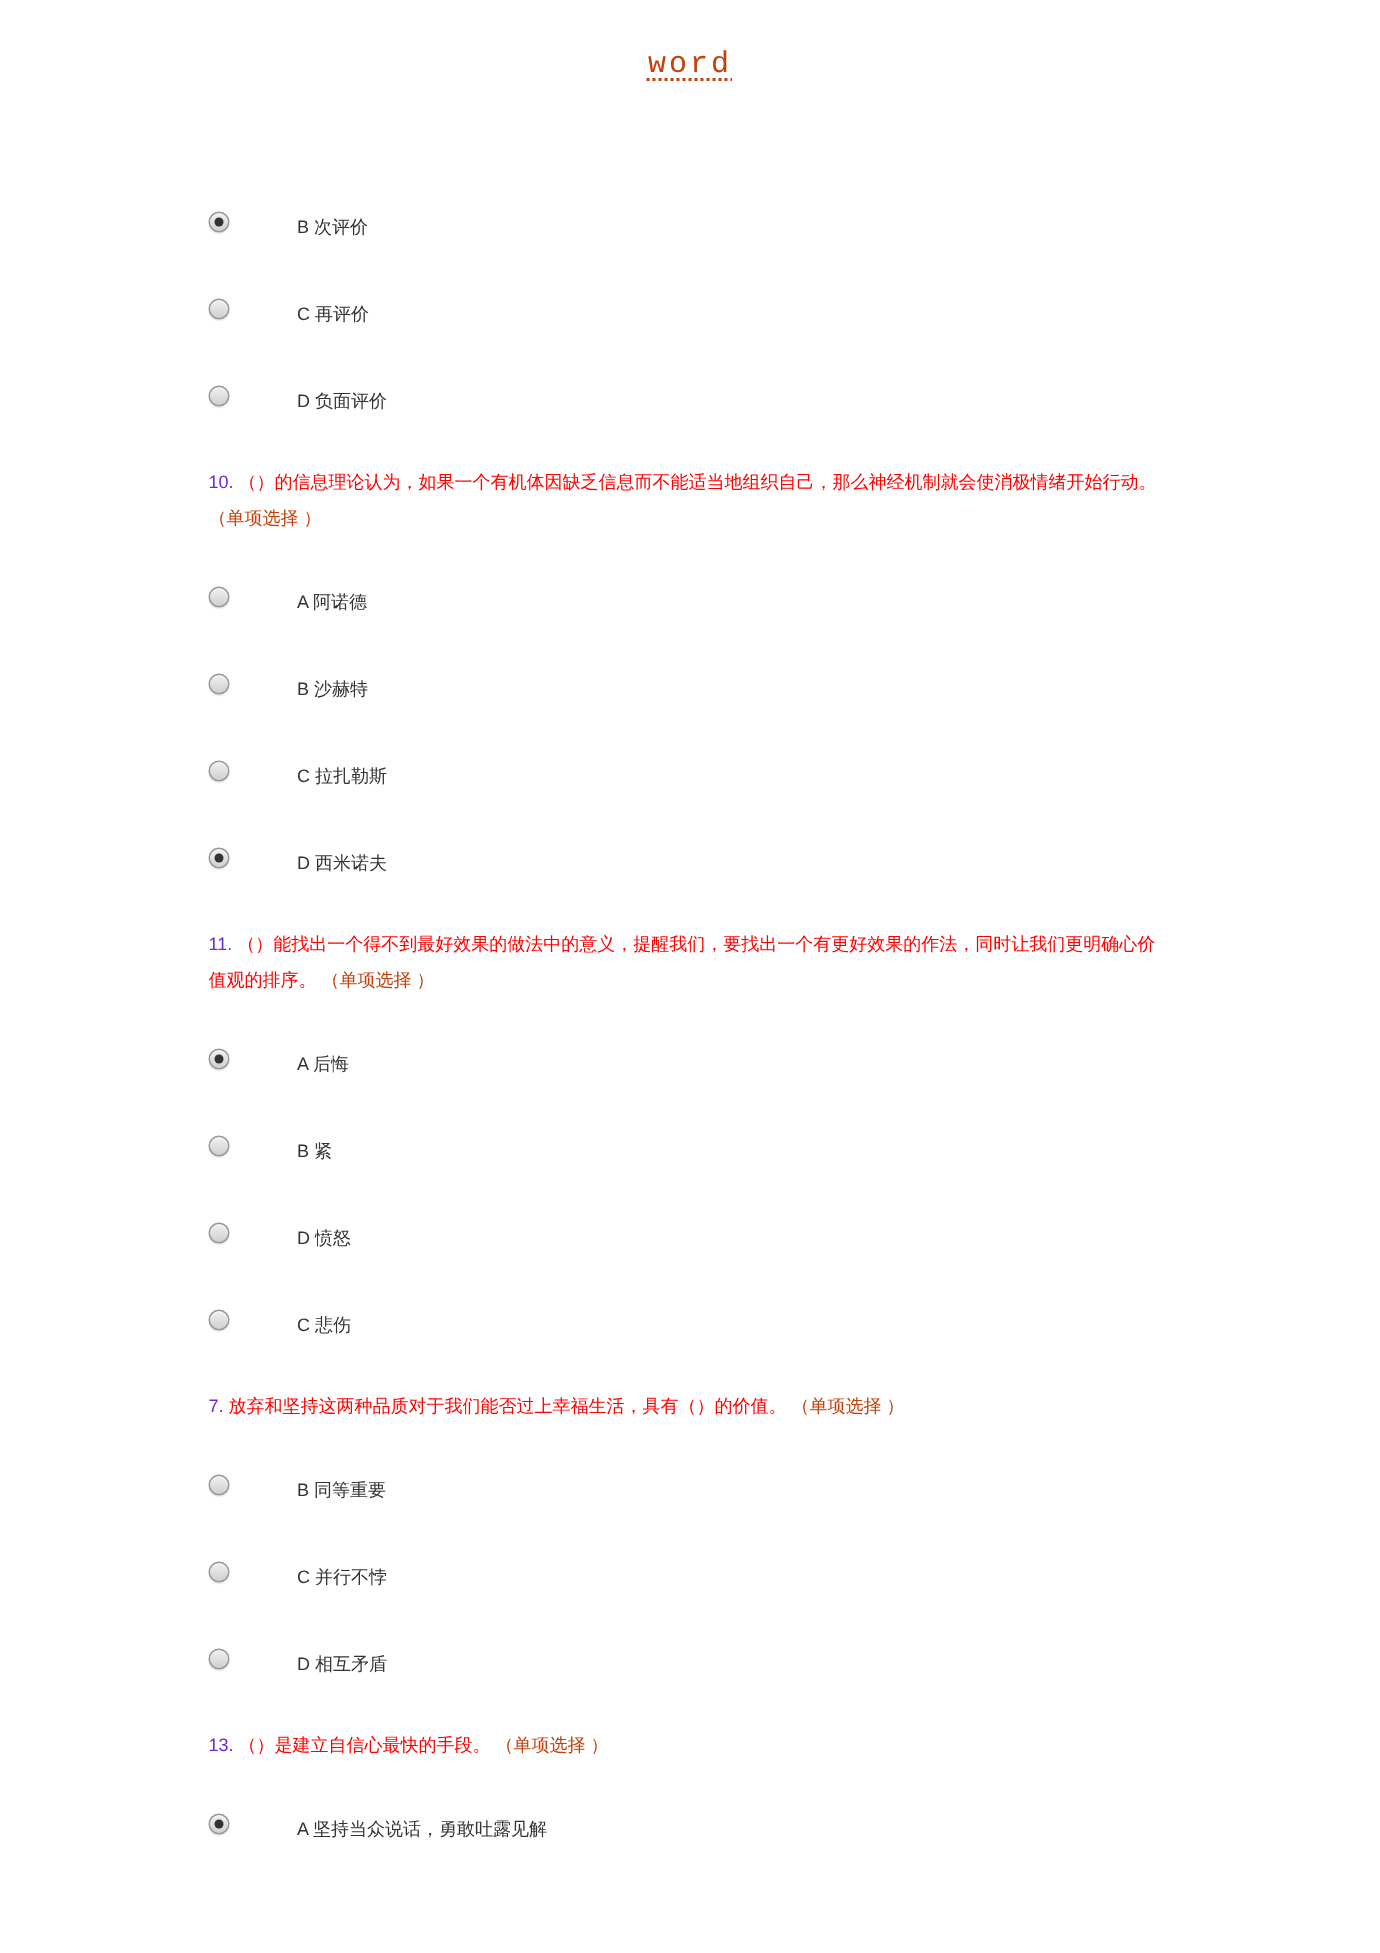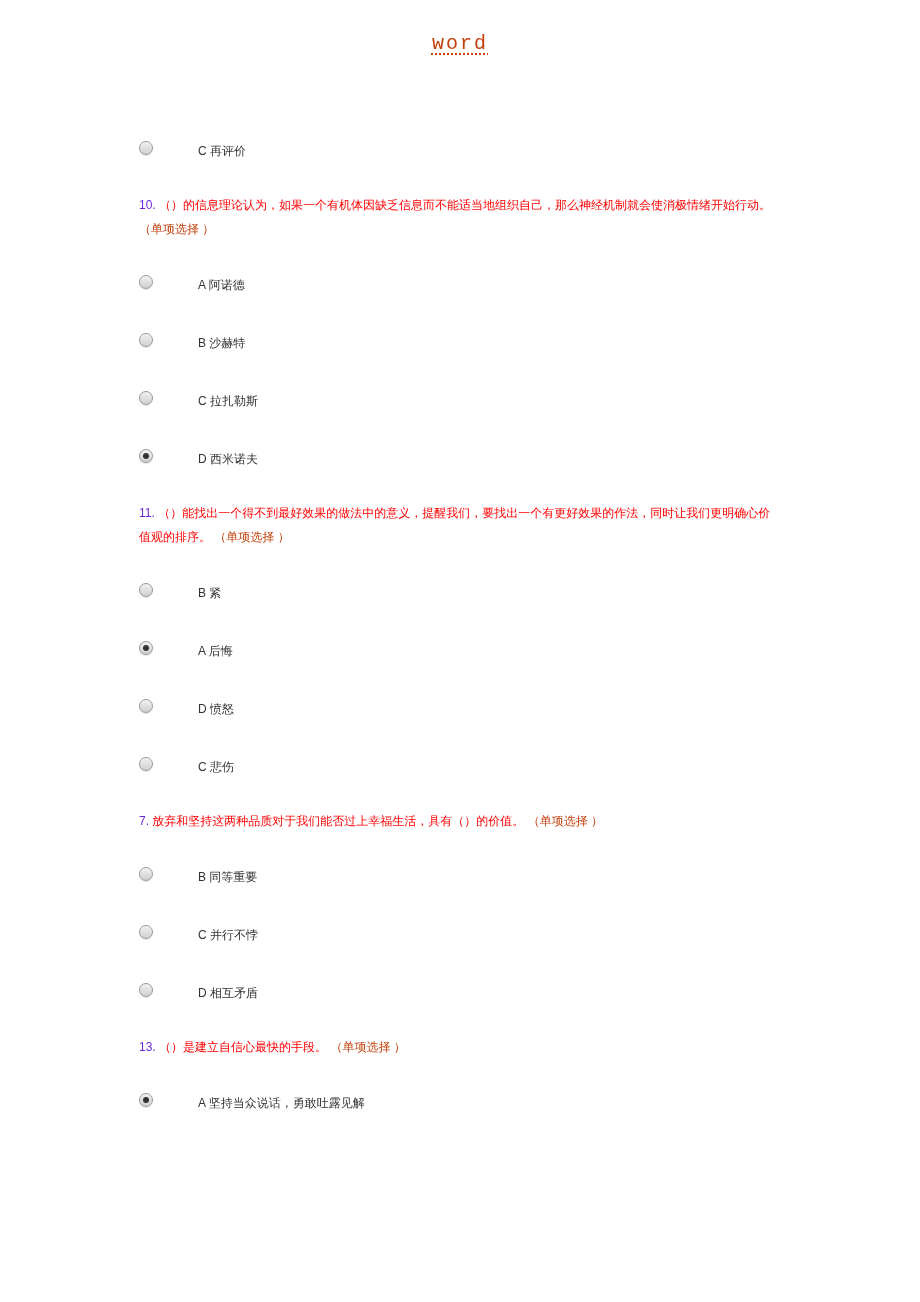--- a/index.html
+++ b/index.html
@@ -98,28 +98,40 @@
   </style>
 </head>
 <body>
 
 <div class="header-link">
   <a>word</a>
 </div>
 
 <div class="content">
 
+  <div class="option-row">
+    <div class="radio-wrapper selected"></div>
+    <span class="option-text">
+      <span>B</span> <span>次评价</span>
+    </span>
+  </div>
 
   <div class="option-row">
     <div class="radio-wrapper"></div>
     <span class="option-text">
       <span>C</span> <span>再评价</span>
     </span>
   </div>
 
+  <div class="option-row">
+    <div class="radio-wrapper"></div>
+    <span class="option-text">
+      <span>D</span> <span>负面评价</span>
+    </span>
+  </div>
 
   <div class="question-block">
     <p class="question-text">
       <span class="q-num">10.</span>
       <span class="q-body">（）的信息理论认为，如果一个有机体因缺乏信息而不能适当地组织自己，那么神经机制就会使消极情绪开始行动。</span>
       <span class="q-type">（单项选择 ）</span>
     </p>
   </div>
 
   <div class="option-row">
@@ -152,30 +164,30 @@
 
   <div class="question-block">
     <p class="question-text">
       <span class="q-num">11.</span>
       <span class="q-body">（）能找出一个得不到最好效果的做法中的意义，提醒我们，要找出一个有更好效果的作法，同时让我们更明确心价值观的排序。</span>
       <span class="q-type">（单项选择 ）</span>
     </p>
   </div>
 
   <div class="option-row">
+    <div class="radio-wrapper selected"></div>
+    <span class="option-text">
+      <span>A</span> <span>后悔</span>
+    </span>
+  </div>
+
+  <div class="option-row">
     <div class="radio-wrapper"></div>
     <span class="option-text">
       <span>B</span> <span>紧</span>
-    </span>
-  </div>
-
-  <div class="option-row">
-    <div class="radio-wrapper selected"></div>
-    <span class="option-text">
-      <span>A</span> <span>后悔</span>
     </span>
   </div>
 
   <div class="option-row">
     <div class="radio-wrapper"></div>
     <span class="option-text">
       <span>D</span> <span>愤怒</span>
     </span>
   </div>
 

